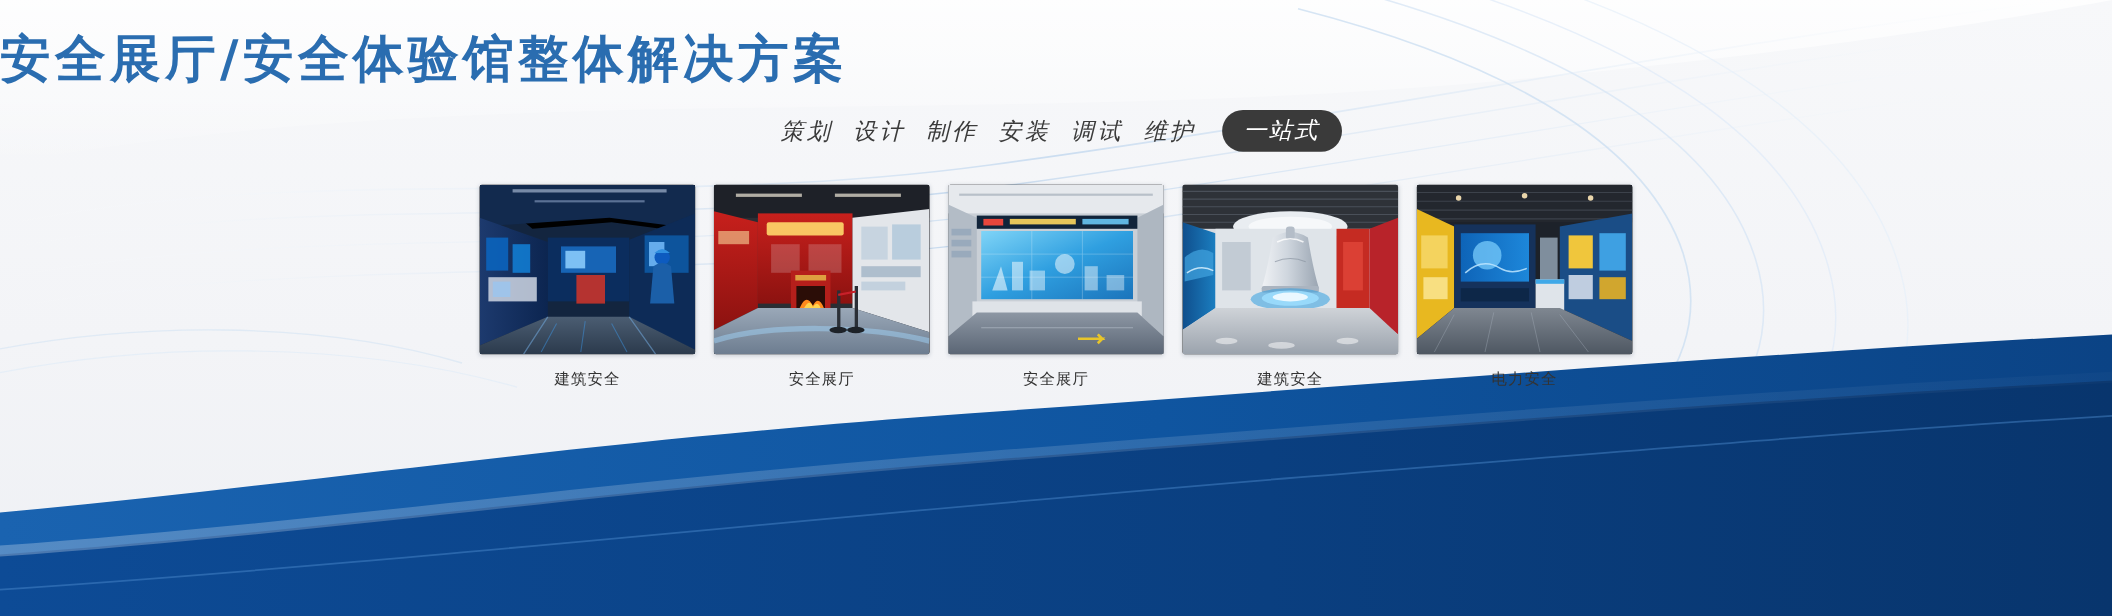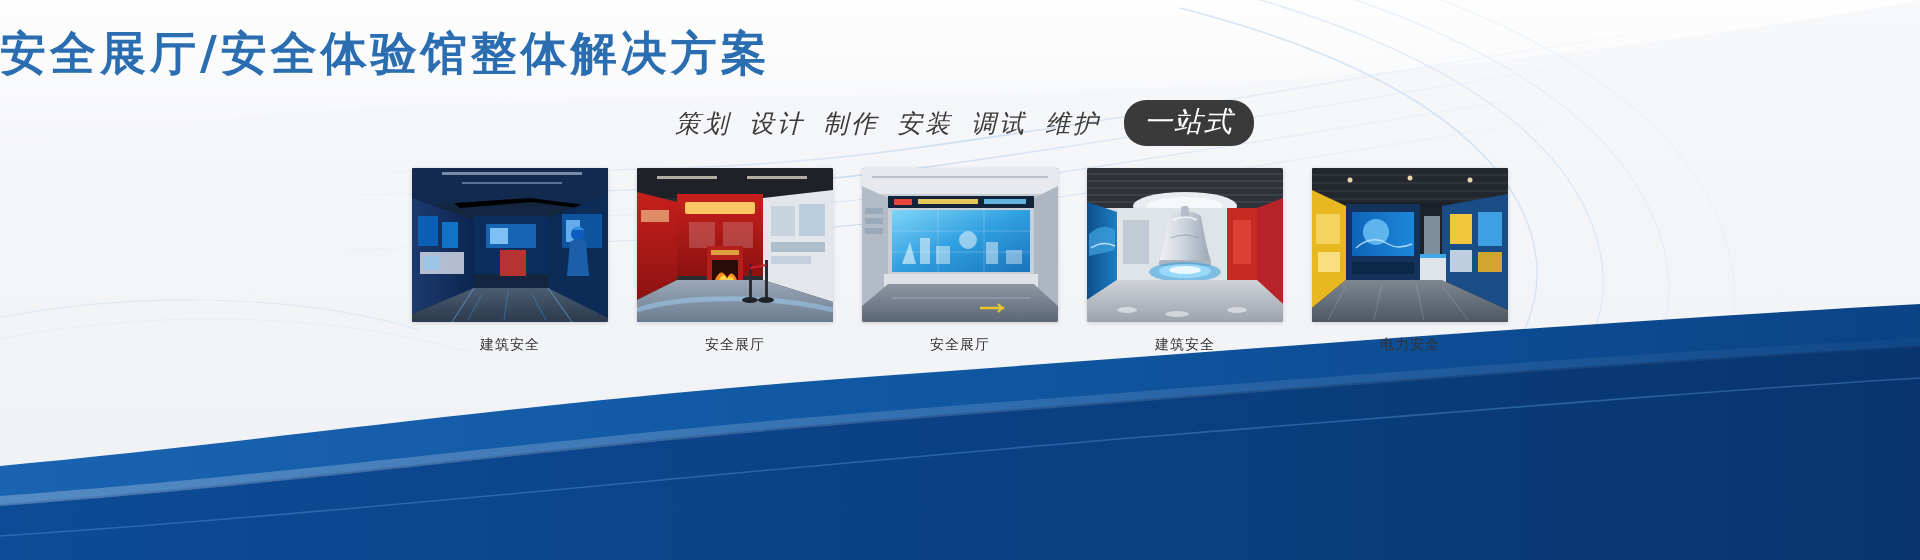--- a/index.html
+++ b/index.html
@@ -29,47 +29,47 @@
     white-space:nowrap;
   }
 
   
   .subtitle-wrap {
     position:absolute; top:100px; left:0; width:100%;
     display:flex; align-items:center; justify-content:center; gap:0;
   }
   .sub-item {
     font-family:"DejaVu Sans","Liberation Sans",sans-serif;
-    font-size:25px;
+    font-size:21px;
     color:#3b3b3b;
     letter-spacing:3px;
     font-style:italic;
     padding:0 9px;
     white-space:nowrap;
   }
   .badge {
     margin-left:14px;
     background:#3a3a3a;
     color:#ffffff;
     font-family:"DejaVu Sans","Liberation Sans",sans-serif;
-    font-size:28px;
+    font-size:21px;
     font-style:italic;
     letter-spacing:2px;
     border-radius:22px;
     padding:6px 20px 8px 20px;
     line-height:1.15;
     white-space:nowrap;
   }
 
   
   .cards {
     position:absolute;
     top:168px; left:0; width:100%;
     display:flex; justify-content:center; align-items:flex-end;
-    gap:29px;
+    gap:17px;
   }
   .card { width:196px; }
   .card-img {
     width:196px; height:154px;
     border-radius:2px;
     overflow:hidden;
     position:relative;
     box-shadow:0 1px 4px rgba(30,50,80,.18);
     background:#222;
   }

